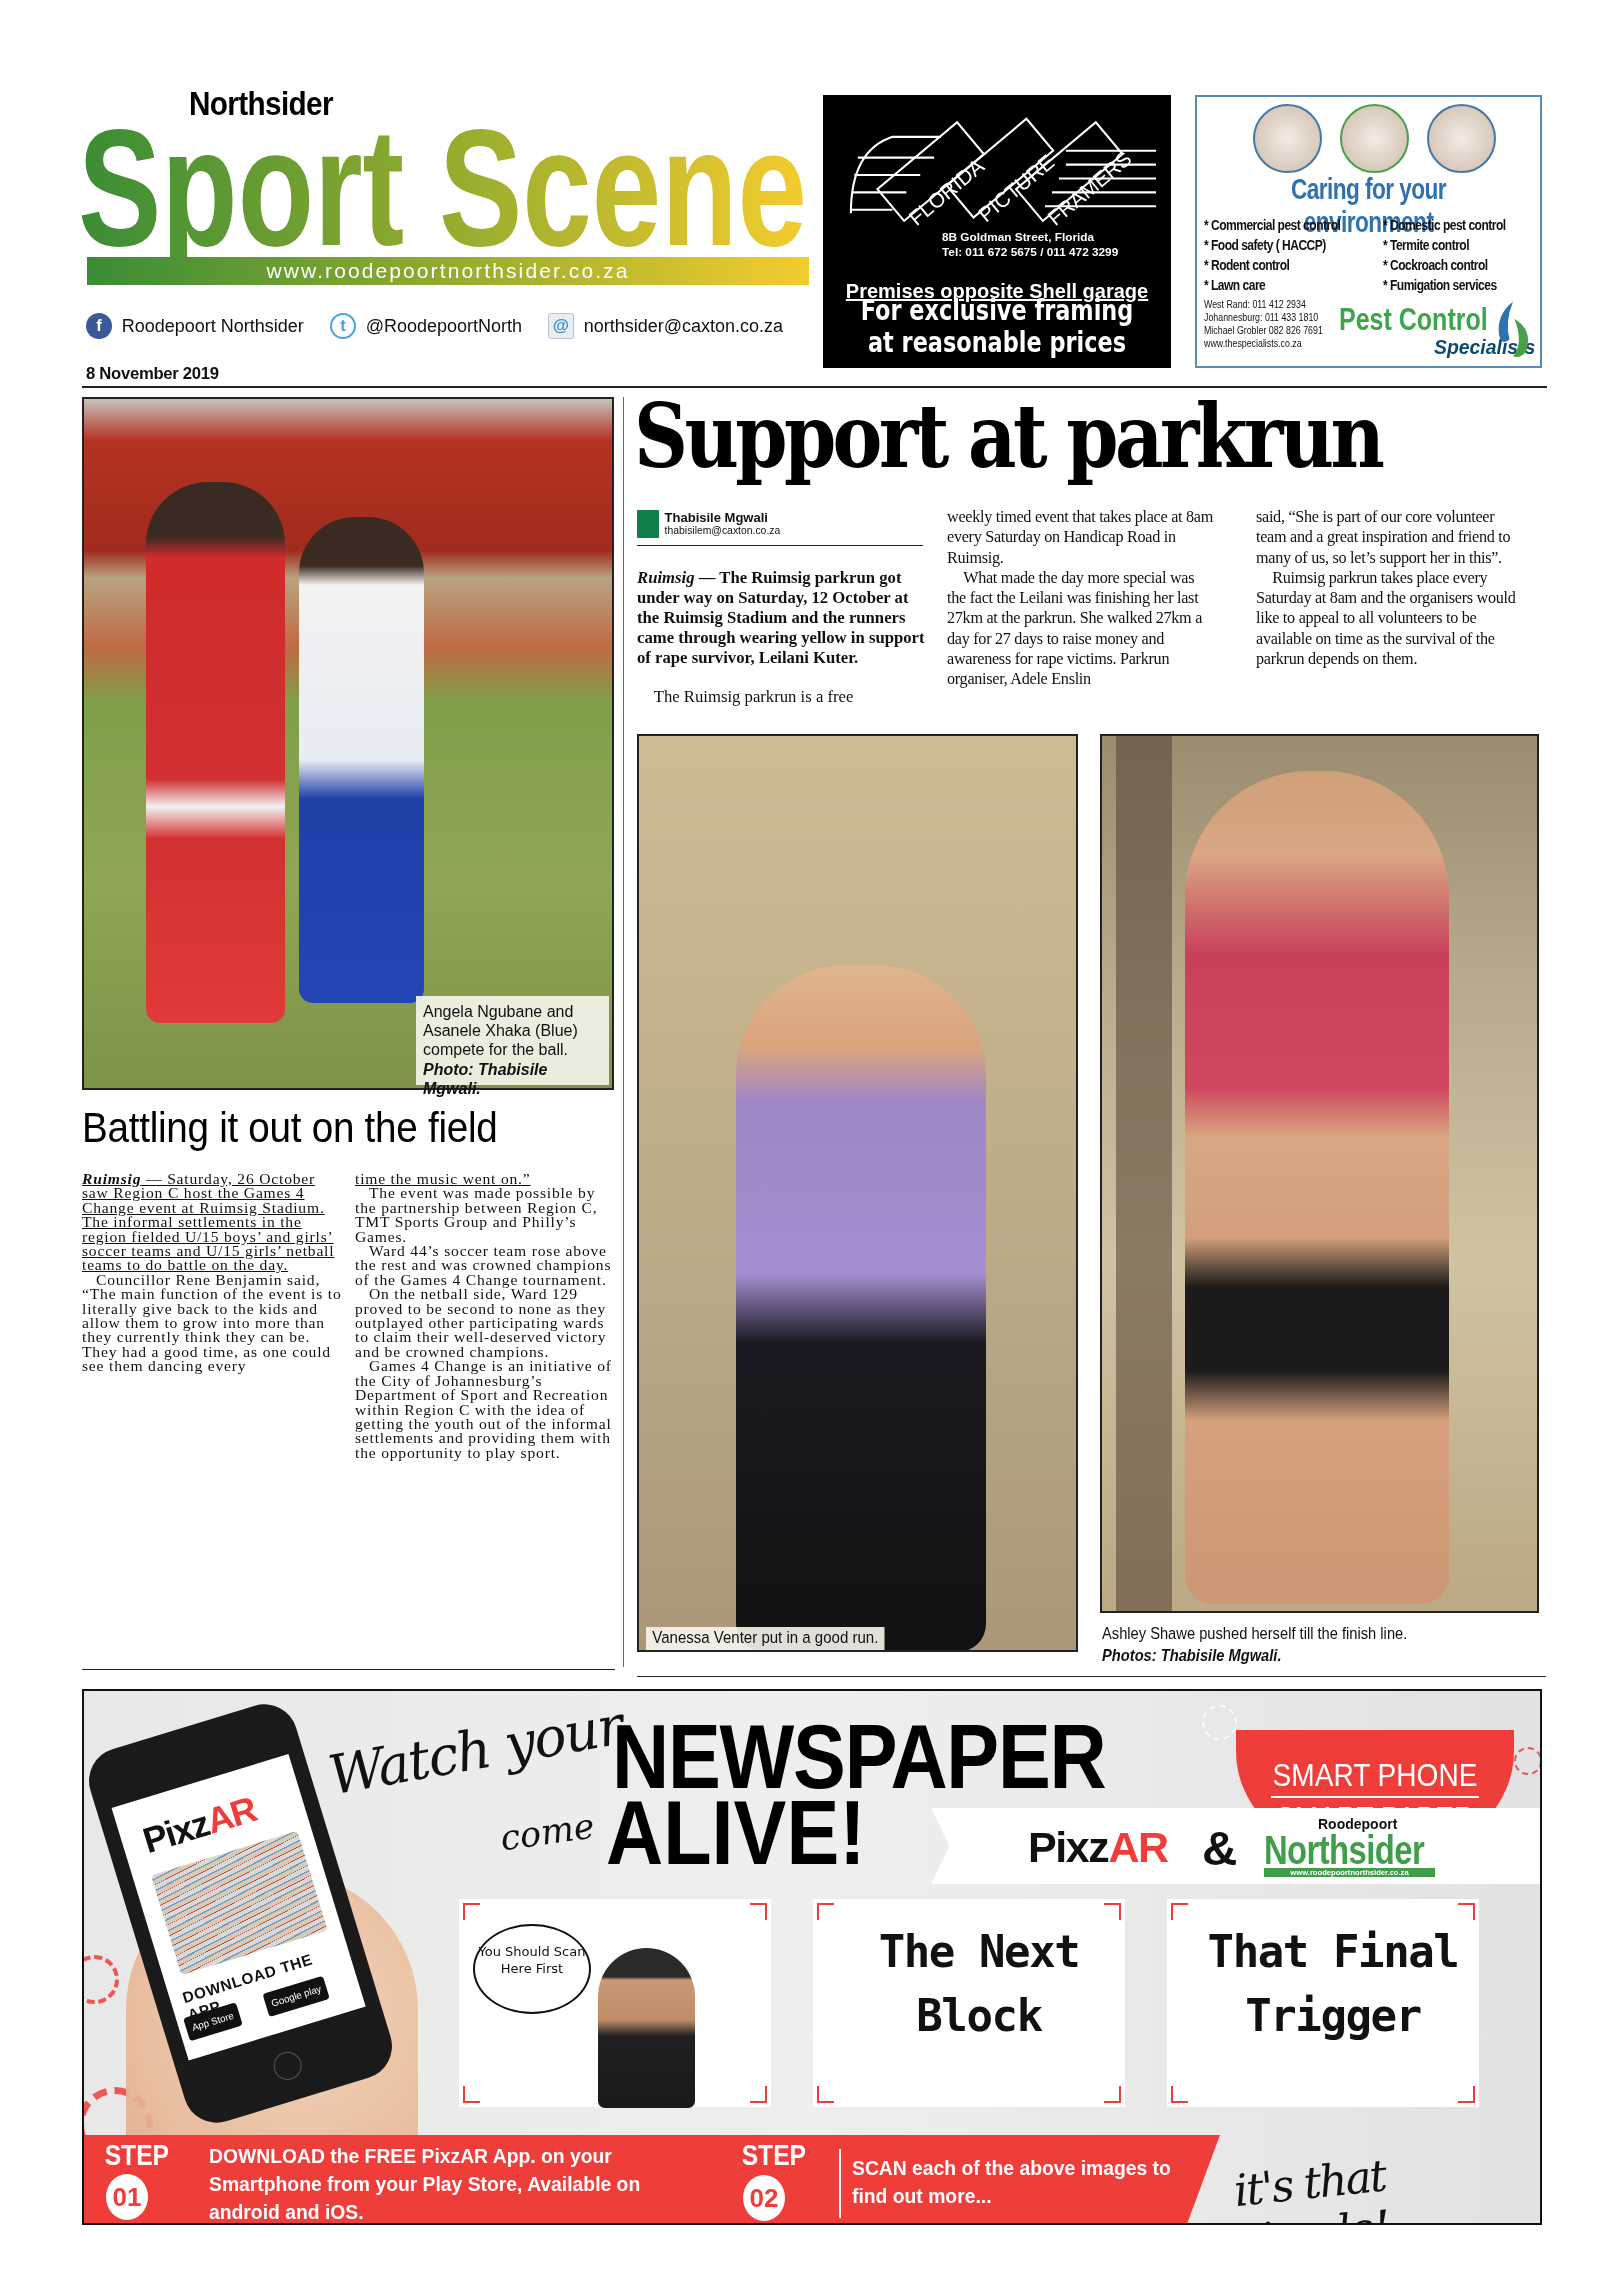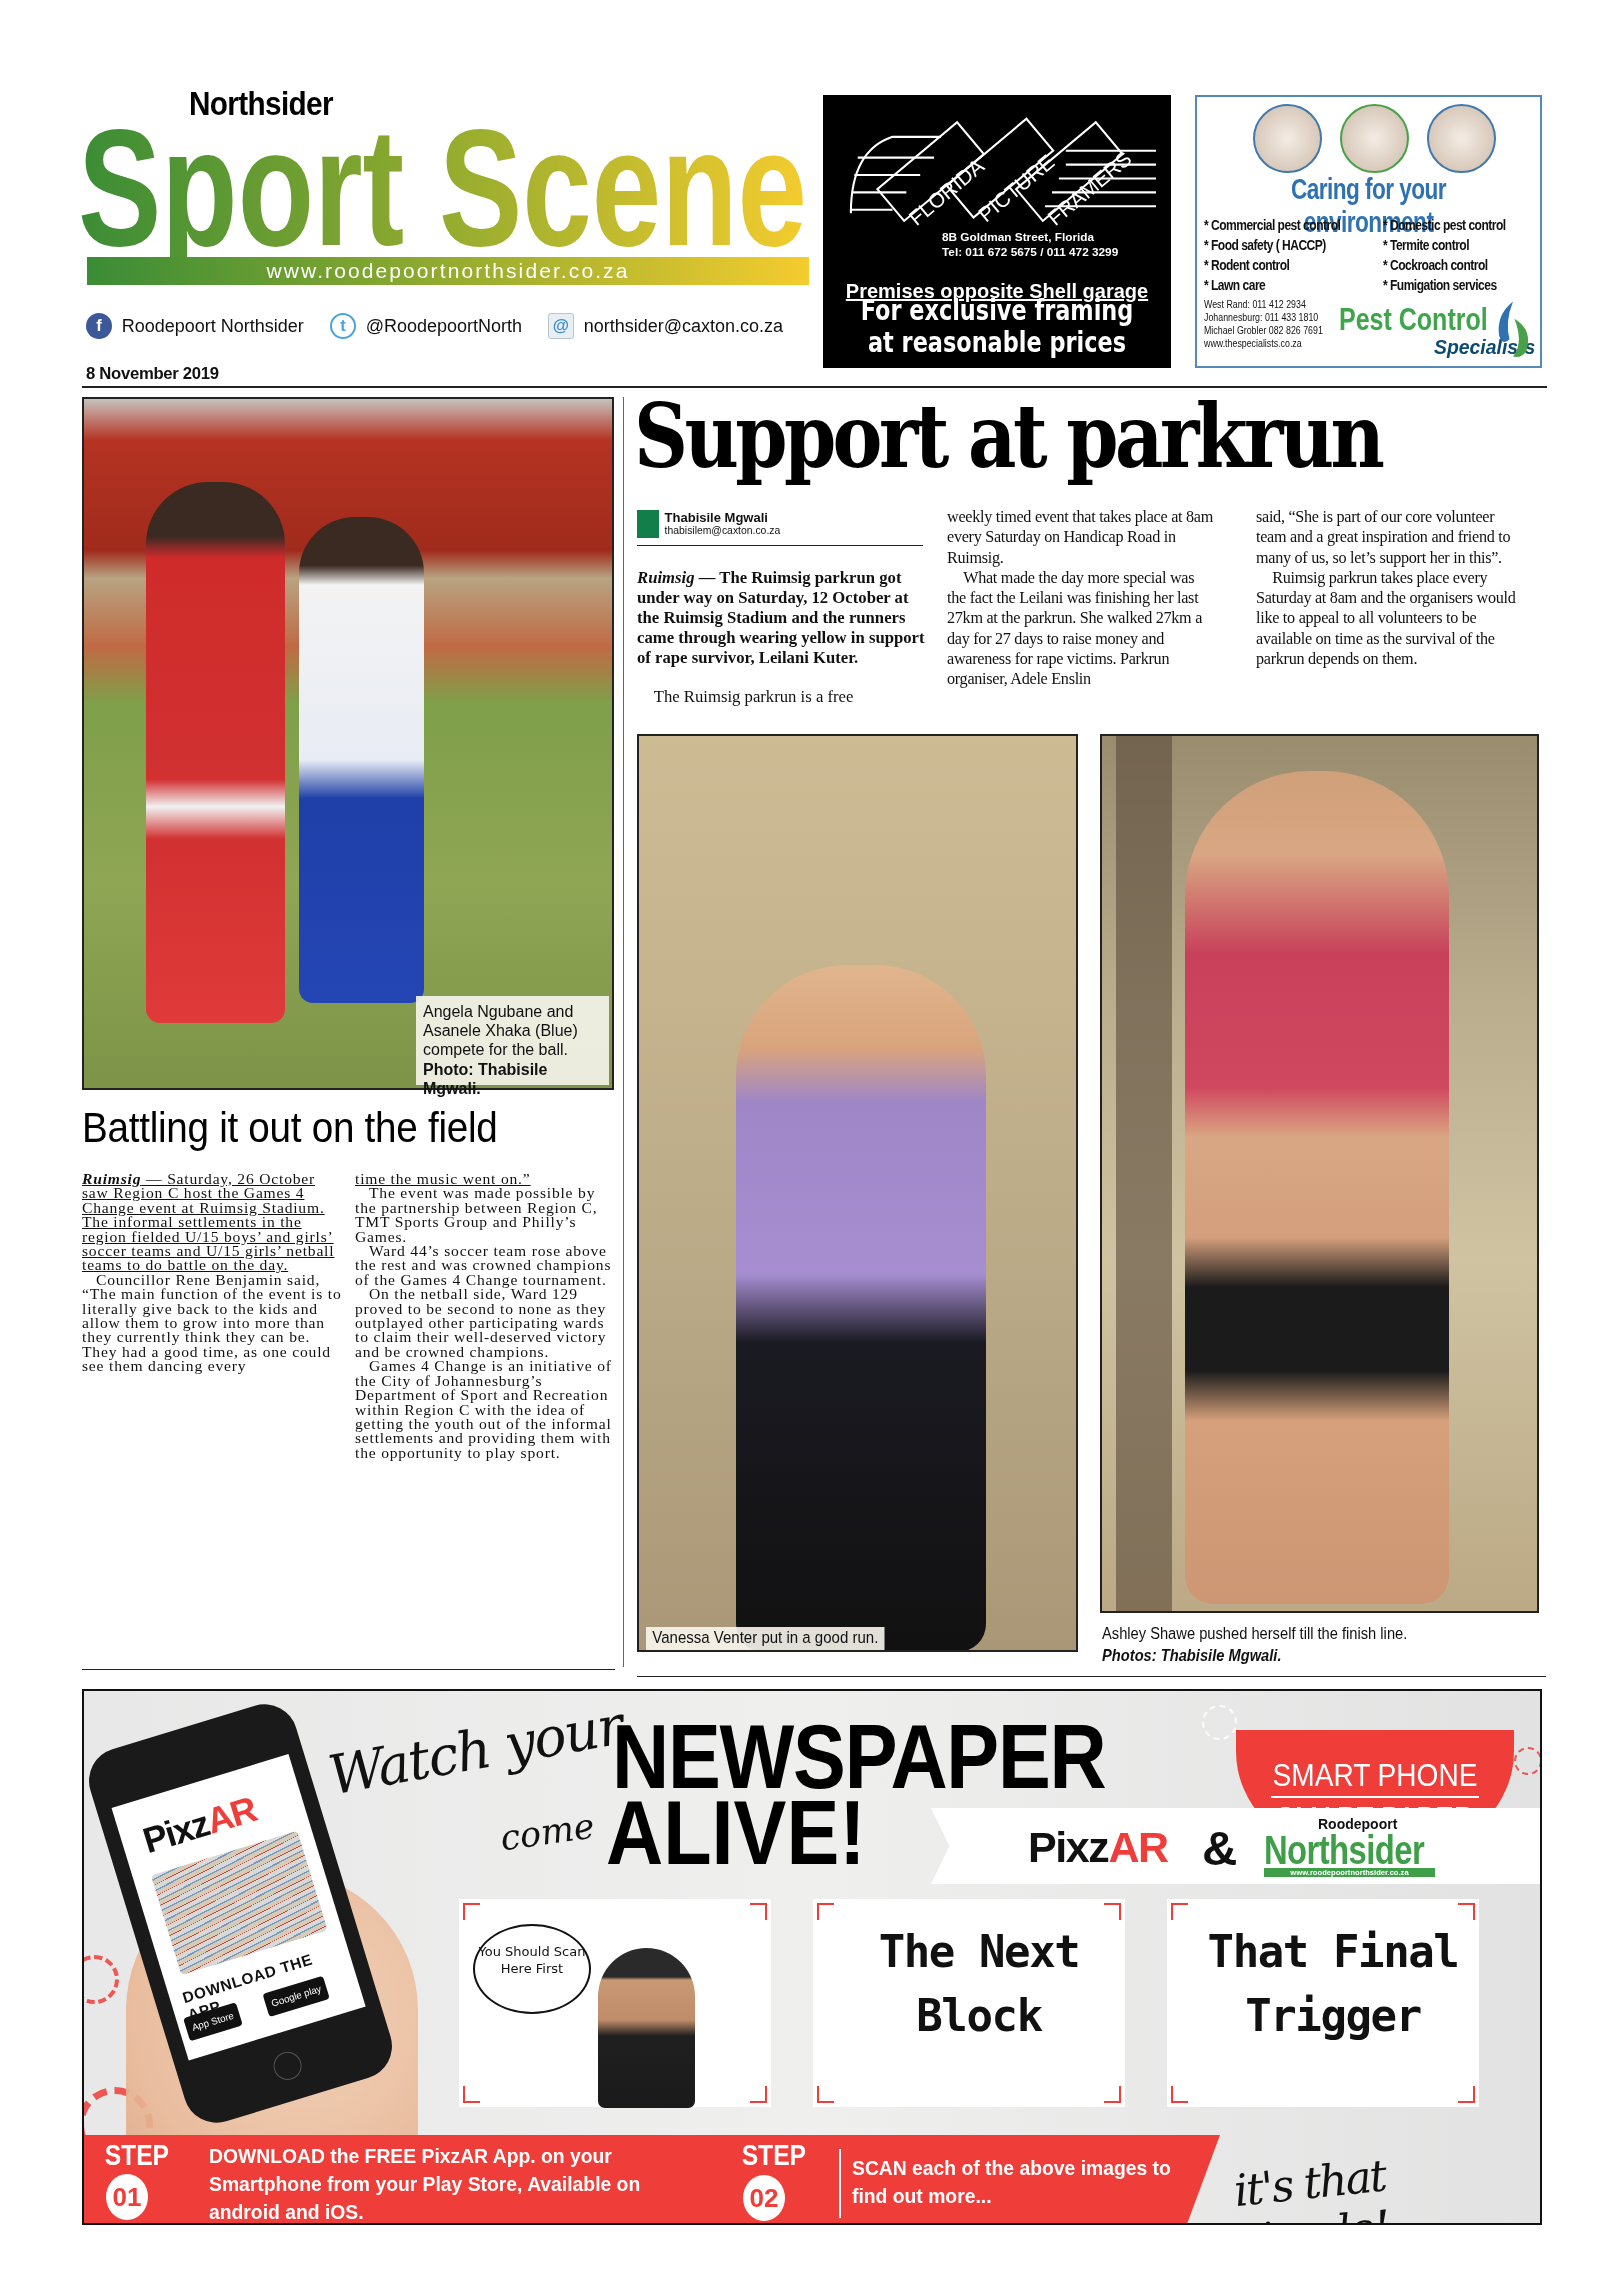--- a/index.html
+++ b/index.html
@@ -35,21 +35,21 @@
   .pest-list { position: absolute; top: 118px; font: bold 14px "Liberation Sans", sans-serif; line-height: 20px; letter-spacing: -0.6px; transform: scaleX(0.86); transform-origin: left; }
   .pest-contacts { position: absolute; left: 7px; top: 201px; font: 10.4px "Liberation Sans", sans-serif; line-height: 13px; transform: scaleX(0.85); transform-origin: left; }
   .pest-brand { position: absolute; left: 142px; top: 205px; font: bold 30.5px "Liberation Sans", sans-serif; color: #3fa54a; transform: scaleX(0.82); transform-origin: left; }
   .pest-brand-sub { position: absolute; left: 237px; top: 239px; font: italic bold 19.4px "Liberation Sans", sans-serif; color: #0c4a6e; }
   .pest-logo { position: absolute; left: 295px; top: 201px; width: 42px; height: 62px; }
 
   
   .photo-soccer { left: 82px; top: 397px; width: 532px; height: 693px; border: 2.1px solid #222; overflow: hidden;
     background: linear-gradient(180deg, #c7c2bd 0%, #b53322 6%, #a02b1c 22%, #b8a382 26%, #c06a44 36%, #7f9f49 44%, #8fa655 70%, #7d9347 100%); }
   .photo-caption-box { position: absolute; left: 416px; top: 996px; width: 193px; height: 89px; background: rgba(245,243,235,0.92); padding: 5.6px 7px; font: 16px "Liberation Sans", sans-serif; line-height: 19.4px; color: #111; }
-  .photo-caption-box .credit { font-weight: bold; }
+  .photo-caption-box .credit { font-style: italic; font-weight: bold; }
 
   .head-battling { left: 82px; top: 1104px; font: 42px "Liberation Sans", sans-serif; transform: scaleX(0.92); transform-origin: left; color: #000; letter-spacing: -0.3px; }
   .body-col { position: absolute; width: 264px; font: 15.6px "Liberation Serif", serif; line-height: 14.4px; color: #111; letter-spacing: 0.8px; }
   .body-col p { text-indent: 14px; }
   .body-col p.first { text-indent: 0; text-decoration: underline; }
   .rule-bottom-left { left: 82px; top: 1669px; width: 533px; height: 1.4px; background: #222; }
   .vrule { left: 623px; top: 397px; width: 1.4px; height: 1270px; background: #666; }
 
   
   .head-parkrun { left: 634px; top: 392px; font: bold 87px "DejaVu Serif", serif; letter-spacing: -4.2px; transform: scaleX(0.86); transform-origin: left; color: #000; line-height: 90px; }

